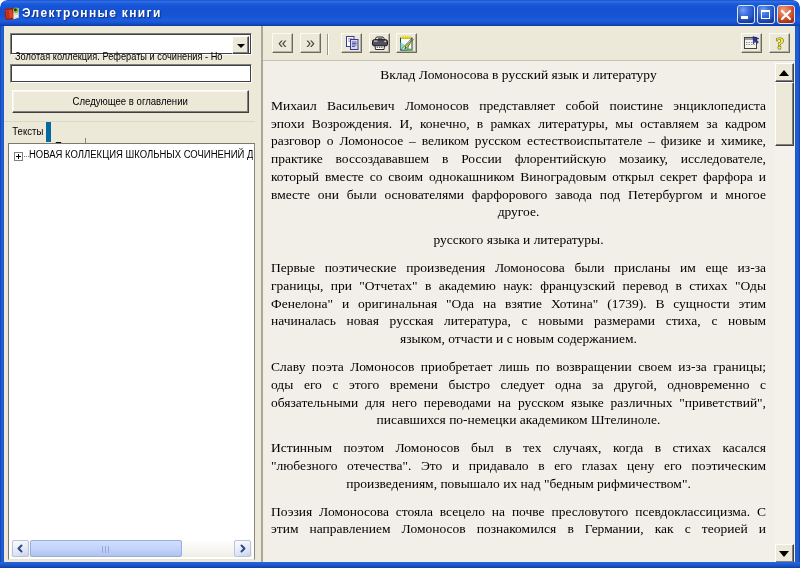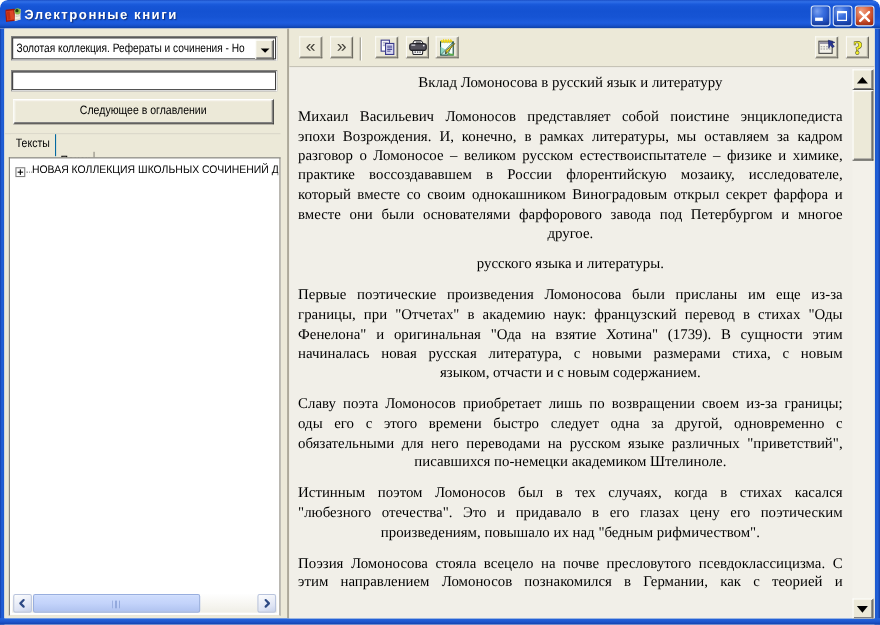--- a/index.html
+++ b/index.html
@@ -11,30 +11,30 @@
 #ticon{position:absolute;left:5px;top:6px;width:14px;height:14px}
 #brdL{position:absolute;left:0;top:26px;width:4px;height:542px;background:linear-gradient(to right,#123da8,#2160d8 40%,#1b57cc)}
 #brdR{position:absolute;right:0;top:26px;width:5px;height:542px;background:linear-gradient(to left,#123da8,#2160d8 40%,#1b57cc)}
 #brdB{position:absolute;left:0;bottom:0;width:800px;height:6px;background:linear-gradient(to bottom,#2667de,#1c55cc 55%,#0f3da6)}
 #client{position:absolute;left:4px;top:26px;width:791px;height:536px;background:#ece9d8}
 .sqx{transform:scaleX(.87);transform-origin:0 50%;display:inline-block;white-space:nowrap}
 .sqc{transform:scaleX(.87);transform-origin:50% 50%;display:inline-block;white-space:nowrap}
 
 #combo{position:absolute;left:6px;top:7px;width:242px;height:22px;border-top:1px solid #808080;border-left:1px solid #808080;border-bottom:1px solid #fff;border-right:1px solid #fff;background:#404040}
 #combo .in{position:absolute;left:1px;top:1px;right:1px;bottom:1px;background:#fff}
-#combo .txt{position:absolute;left:4px;top:4px;font-size:11px;color:#000}
+#combo .txt{position:absolute;left:4px;top:16px;font-size:11px;color:#000}
 #combo .btn{position:absolute;right:2px;top:2px;width:17px;height:18px;background:#ece9d8;border-top:1px solid #fff;border-left:1px solid #fff;border-right:1px solid #404040;border-bottom:1px solid #404040;box-shadow:inset -1px -1px 0 #808080}
 #combo .btn .ar{position:absolute;left:4px;top:7px;width:0;height:0;border-left:4px solid transparent;border-right:4px solid transparent;border-top:4px solid #000}
 #tinput{position:absolute;left:6px;top:38px;width:242px;height:19px;border-top:1px solid #808080;border-left:1px solid #808080;border-bottom:1px solid #fff;border-right:1px solid #fff;background:#404040}
 #tinput .in{position:absolute;left:1px;top:1px;right:1px;bottom:1px;background:#fff}
 #nextbtn{position:absolute;left:8px;top:64px;width:237px;height:23px;background:#ece9d8;border-top:1px solid #fff;border-left:1px solid #fff;border-right:1px solid #404040;border-bottom:1px solid #404040;box-shadow:inset -1px -1px 0 #808080,inset 1px 1px 0 #f6f4ec;font-size:11px;text-align:center;line-height:21px;color:#000}
 
 #tabs{position:absolute;left:6px;top:96px;height:21px;font-size:11px}
 #tabline{position:absolute;left:0;top:95px;width:251px;height:1px;background:#dbd8ca}
-.tab1{position:absolute;left:0;top:0;width:41px;height:20px;background:#ece9d8;border-right:1px solid #0369a1;text-align:center;line-height:19px}
+.tab1{position:absolute;left:0;top:0;width:41px;height:20px;background:#ece9d8;border-right:5px solid #0369a1;text-align:center;line-height:19px}
 .tab2{position:absolute;left:41px;top:16px;width:35px;height:20px;text-align:center;line-height:17px;border-right:1px solid #8a887c}
 
 #tree{position:absolute;left:4px;top:117px;width:247px;height:417px;background:#fff;border-top:1px solid #7b7970;border-left:1px solid #7b7970;border-bottom:1px solid #e8e5d8;border-right:1px solid #8a887e}
 #tree .in{position:absolute;left:1px;top:1px;right:1px;bottom:1px;background:#fff;overflow:hidden}
 #tree .row{position:absolute;left:3px;top:6px;width:400px;height:13px;font-size:10.5px;white-space:nowrap;color:#000}
 #tree .pm{position:absolute;left:1px;top:1px;width:9px;height:9px;border:1px solid #808080;background:#fff}
 #tree .pm:before{content:"";position:absolute;left:1px;top:3px;width:5px;height:1px;background:#000}
 #tree .pm:after{content:"";position:absolute;left:3px;top:1px;width:1px;height:5px;background:#000}
 #tree .dash{position:absolute;left:11px;top:5px;width:5px;height:1px;background:repeating-linear-gradient(to right,#808080 0 1px,transparent 1px 2px)}
 #tree .lbl{position:absolute;left:16px;top:-2px;font-size:10px;transform:scaleX(.95);transform-origin:0 0}

